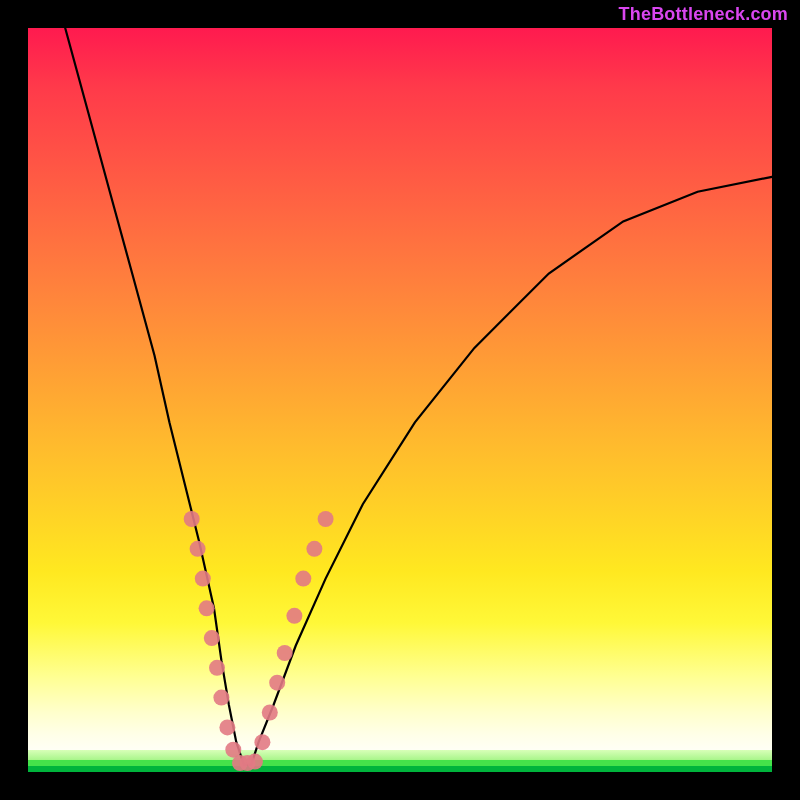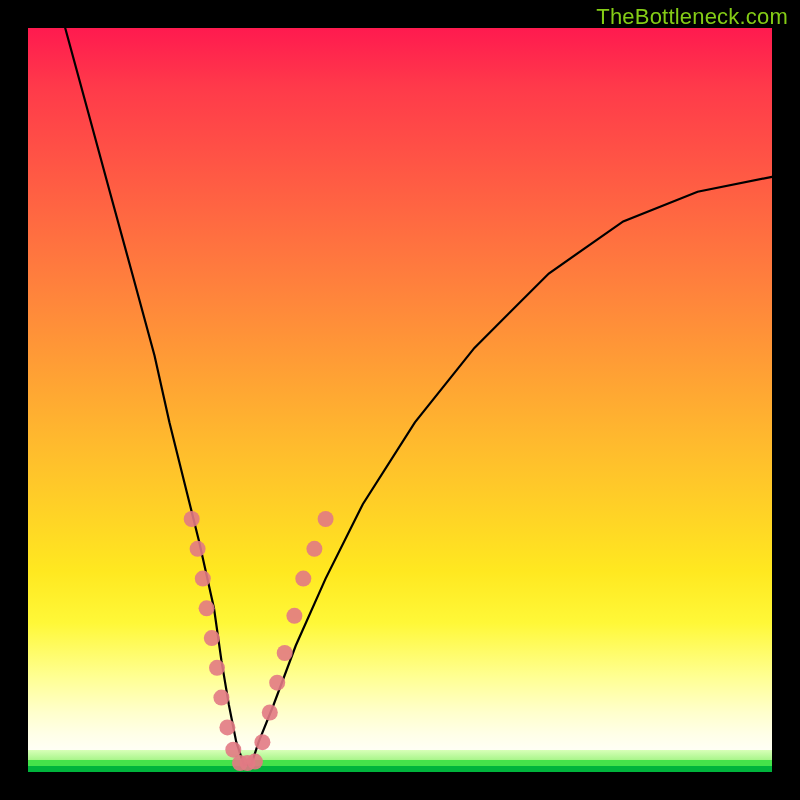--- a/index.html
+++ b/index.html
@@ -58,23 +58,23 @@
     width: 744px;
   }
   .band.g1 { top: 722px; height: 10px; background: linear-gradient(to bottom,#d8ffb8,#a8f58a); }
   .band.g2 { top: 732px; height: 6px;  background: #45e24a; }
   .band.g3 { top: 738px; height: 6px;  background: #00b43c; }
 
   .attribution {
     position: absolute;
     top: 4px;
     right: 12px;
-    color: #84cc16;
-    font-size: 22px;
-    font-weight: 400;
+    color: #d946ef;
+    font-size: 18px;
+    font-weight: 700;
     letter-spacing: 0.2px;
   }
 
   svg.curve {
     position: absolute;
     top: 28px;
     left: 28px;
     width: 744px;
     height: 744px;
     overflow: visible;

